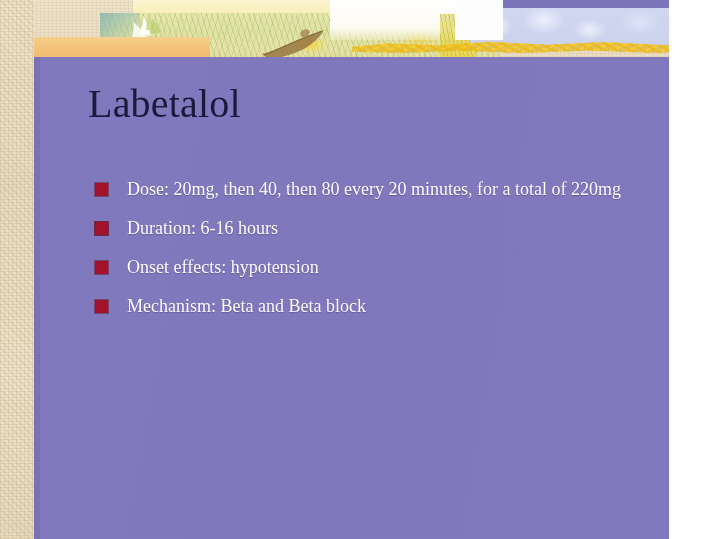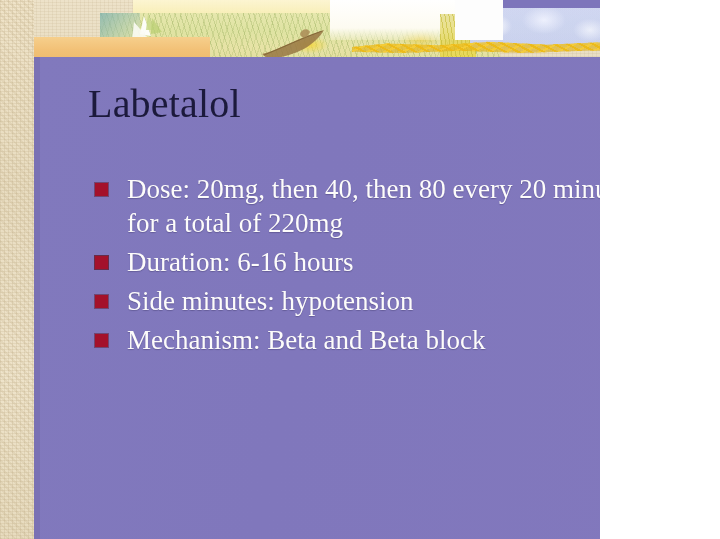--- a/index.html
+++ b/index.html
@@ -9,21 +9,21 @@
   }
   body {
     width: 720px;
     height: 539px;
     overflow: hidden;
     font-family: "Liberation Serif", "DejaVu Serif", serif;
   }
 
   #slide {
     position: relative;
-    width: 600px;
+    width: 669px;
     height: 539px;
     overflow: hidden;
     background: #3b82f6;
   }
 
   
   .left-strip {
     position: absolute;
     left: 0; top: 0;
     width: 34px; height: 539px;
@@ -177,21 +177,21 @@
     position: absolute;
     left: 92px; top: 172px;
     width: 570px;
     margin: 0; padding: 0;
     list-style: none;
   }
   .bullet-item {
     position: relative;
     padding-left: 35px;
     margin-bottom: 5px;
-    font-size: 27px;
+    font-size: 18px;
     line-height: 34px;
     color: #fdfcfb;
     text-shadow: 0 1px 1px rgba(50,44,90,.35);
   }
   .bullet-marker {
     position: absolute;
     left: 3px; top: 11px;
     width: 13px; height: 13px;
     background: #a4112b;
     box-shadow: 0 0 0 1px rgba(90,10,25,.45);
@@ -247,21 +247,21 @@
     </li>
     <li class="bullet-item">
       <span class="bullet-marker"></span>
     </li>
     <li class="bullet-item">
       <span class="bullet-marker"></span>
       <span>Duration: 6-16 hours</span>
     </li>
     <li class="bullet-item">
       <span class="bullet-marker"></span>
-      <span>Side minutes: hypotension</span>
+      <span>Onset effects: hypotension</span>
     </li>
     <li class="bullet-item">
       <span class="bullet-marker"></span>
       <span>Mechanism: Beta and Beta block</span>
     </li>
   </ul>
 
 </div>
 
 </body></html>

